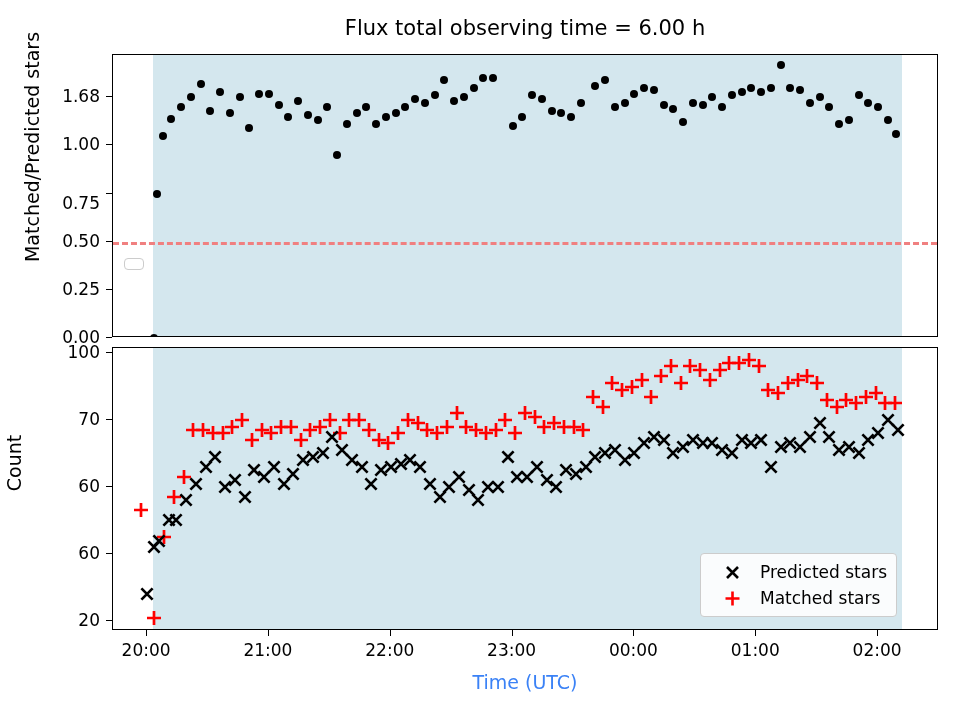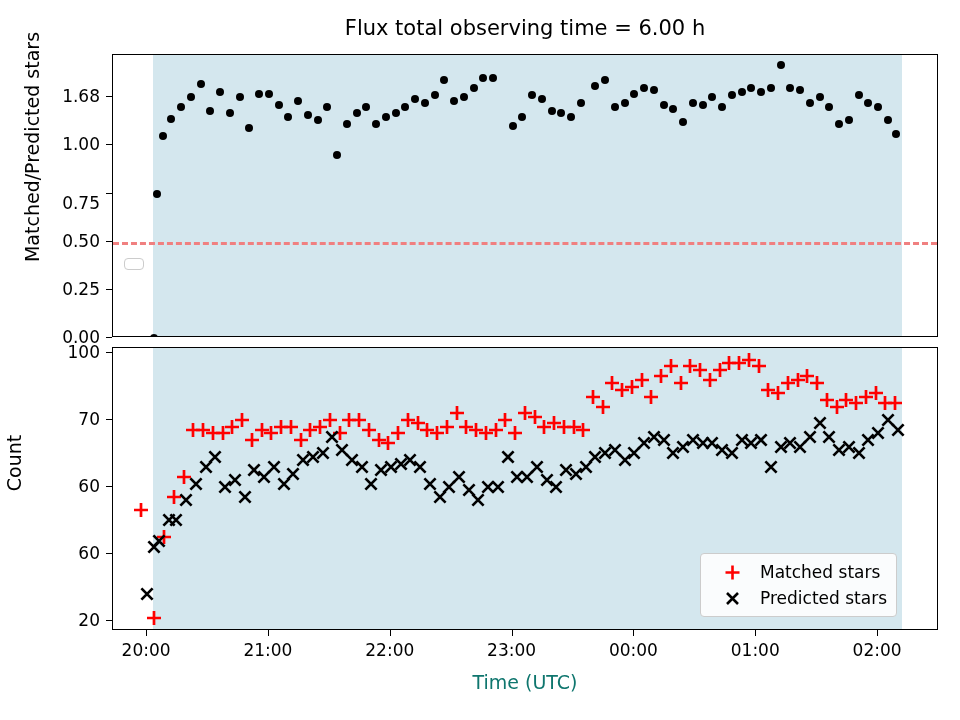--- a/index.html
+++ b/index.html
@@ -135,21 +135,21 @@
     text-align: center;
     transform: rotate(-90deg);
   }
   #xlabel {
     position: absolute;
     left: 112px;
     top: 671px;
     width: 826px;
     text-align: center;
     font-size: 19px;
-    color: #0f766e;
+    color: #3b82f6;
   }
   
   .legend {
     position: absolute;
     box-sizing: border-box;
     background: rgba(255,255,255,0.88);
     border: 1px solid #cccccc;
     border-radius: 4px;
     padding: 5px 9px;
   }
@@ -1101,32 +1101,32 @@
       <div class="ytick-mark" style="top: 419.006px; left: 106px;"></div>
       <div class="ytick-label" style="top: 352.024px; left: 0px; width: 100px;">100</div>
       <div class="ytick-mark" style="top: 352.024px; left: 106px;"></div>
     </div>
   <div class="ylabel" id="ylabel-bottom">Count</div>
 
   <div class="legend" id="legend-bottom">
     <div class="legend-row">
       <span class="legend-key">
         <svg width="17" height="17" viewBox="0 0 17 17">
-            <path d="M8.5 1.5 V15.5 M1.5 8.5 H15.5" stroke="#ff0000" stroke-width="2.6" stroke-linecap="butt"></path>
+            <path d="M3 3 L14 14 M14 3 L3 14" stroke="#000000" stroke-width="2.6" stroke-linecap="butt"></path>
           </svg>
       </span>
-      <span class="legend-text">Matched stars</span>
+      <span class="legend-text">Predicted stars</span>
     </div>
     <div class="legend-row">
       <span class="legend-key">
         <svg width="17" height="17" viewBox="0 0 17 17">
-            <path d="M3 3 L14 14 M14 3 L3 14" stroke="#000000" stroke-width="2.6" stroke-linecap="butt"></path>
+            <path d="M8.5 1.5 V15.5 M1.5 8.5 H15.5" stroke="#ff0000" stroke-width="2.6" stroke-linecap="butt"></path>
           </svg>
       </span>
-      <span class="legend-text">Predicted stars</span>
+      <span class="legend-text">Matched stars</span>
     </div>
   </div>
 
   <div id="xticks">
       <div class="xtick-mark" style="left: 146.112px; top: 630px;"></div>
       <div class="xtick-label" style="left: 146.112px; top: 640px;">20:00</div>
       <div class="xtick-mark" style="left: 267.941px; top: 630px;"></div>
       <div class="xtick-label" style="left: 267.941px; top: 640px;">21:00</div>
       <div class="xtick-mark" style="left: 389.77px; top: 630px;"></div>
       <div class="xtick-label" style="left: 389.77px; top: 640px;">22:00</div>

